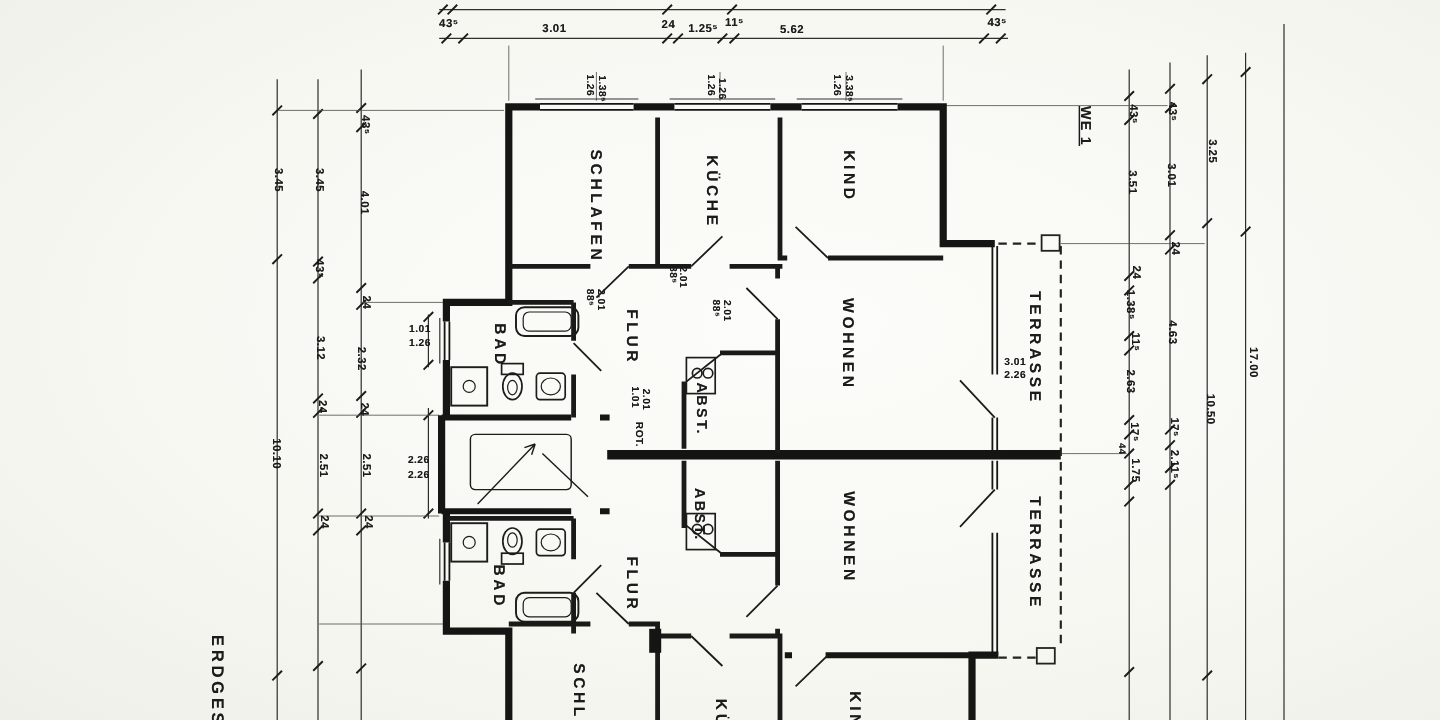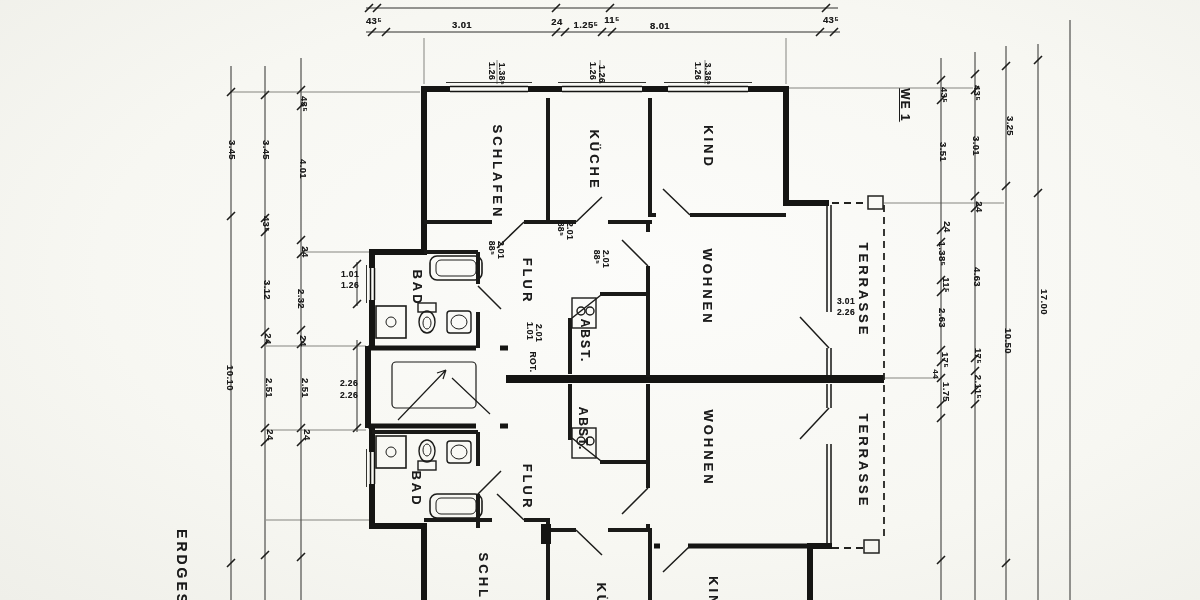--- a/index.html
+++ b/index.html
@@ -201,21 +201,21 @@
       <span class="lbl" style="left: 483px; top: 600px; font-size: 13px; letter-spacing: 3px; transform: translate(-50%, -50%) rotate(90deg);">SCHLAFEN</span>
       <span class="lbl" style="left: 601px; top: 613px; font-size: 13px; letter-spacing: 3px; transform: translate(-50%, -50%) rotate(90deg);">KÜCHE</span>
       <span class="lbl" style="left: 713px; top: 598px; font-size: 13px; letter-spacing: 3px; transform: translate(-50%, -50%) rotate(90deg);">KIND</span>
       <span class="lbl" style="left: 182px; top: 600px; font-size: 14px; letter-spacing: 3px; transform: translate(-50%, -50%) rotate(90deg);">ERDGESCHOSS</span>
       <span class="lbl u" style="left: 905px; top: 105px; font-size: 12px; letter-spacing: 1px; transform: translate(-50%, -50%) rotate(90deg);">WE 1</span>
       <span class="lbl" style="left: 374px; top: 20px; font-size: 9.5px; letter-spacing: 0.4px; transform: translate(-50%, -50%) rotate(0deg);">43⁵</span>
       <span class="lbl" style="left: 462px; top: 24px; font-size: 9.5px; letter-spacing: 0.4px; transform: translate(-50%, -50%) rotate(0deg);">3.01</span>
       <span class="lbl" style="left: 557px; top: 21px; font-size: 9.5px; letter-spacing: 0.4px; transform: translate(-50%, -50%) rotate(0deg);">24</span>
       <span class="lbl" style="left: 586px; top: 24px; font-size: 9.5px; letter-spacing: 0.4px; transform: translate(-50%, -50%) rotate(0deg);">1.25⁵</span>
       <span class="lbl" style="left: 612px; top: 19px; font-size: 9.5px; letter-spacing: 0.4px; transform: translate(-50%, -50%) rotate(0deg);">11⁵</span>
-      <span class="lbl" style="left: 660px; top: 25px; font-size: 9.5px; letter-spacing: 0.4px; transform: translate(-50%, -50%) rotate(0deg);">8.01</span>
+      <span class="lbl" style="left: 660px; top: 25px; font-size: 9.5px; letter-spacing: 0.4px; transform: translate(-50%, -50%) rotate(0deg);">5.62</span>
       <span class="lbl" style="left: 831px; top: 19px; font-size: 9.5px; letter-spacing: 0.4px; transform: translate(-50%, -50%) rotate(0deg);">43⁵</span>
       <span class="lbl" style="left: 232px; top: 150px; font-size: 9.5px; letter-spacing: 0.4px; transform: translate(-50%, -50%) rotate(90deg);">3.45</span>
       <span class="lbl" style="left: 230px; top: 378px; font-size: 9.5px; letter-spacing: 0.4px; transform: translate(-50%, -50%) rotate(90deg);">10.10</span>
       <span class="lbl" style="left: 266px; top: 150px; font-size: 9.5px; letter-spacing: 0.4px; transform: translate(-50%, -50%) rotate(90deg);">3.45</span>
       <span class="lbl" style="left: 266px; top: 224px; font-size: 9.5px; letter-spacing: 0.4px; transform: translate(-50%, -50%) rotate(90deg);">43⁵</span>
       <span class="lbl" style="left: 267px; top: 290px; font-size: 9.5px; letter-spacing: 0.4px; transform: translate(-50%, -50%) rotate(90deg);">3.12</span>
       <span class="lbl" style="left: 268px; top: 339px; font-size: 9.5px; letter-spacing: 0.4px; transform: translate(-50%, -50%) rotate(90deg);">24</span>
       <span class="lbl" style="left: 269px; top: 388px; font-size: 9.5px; letter-spacing: 0.4px; transform: translate(-50%, -50%) rotate(90deg);">2.51</span>
       <span class="lbl" style="left: 270px; top: 435px; font-size: 9.5px; letter-spacing: 0.4px; transform: translate(-50%, -50%) rotate(90deg);">24</span>
       <span class="lbl" style="left: 304px; top: 104px; font-size: 9.5px; letter-spacing: 0.4px; transform: translate(-50%, -50%) rotate(90deg);">43⁵</span>

